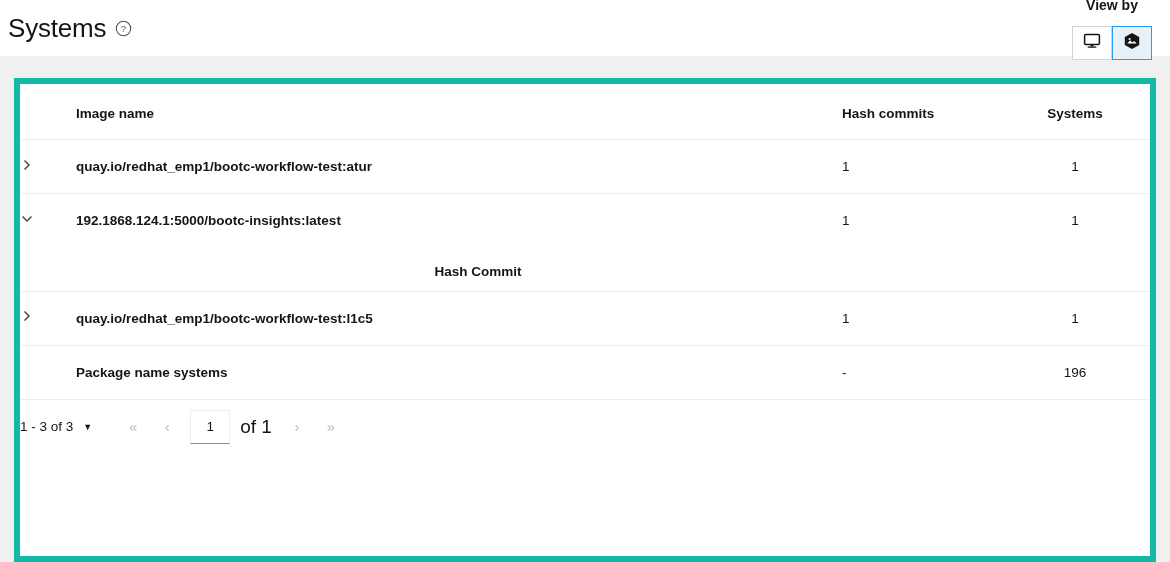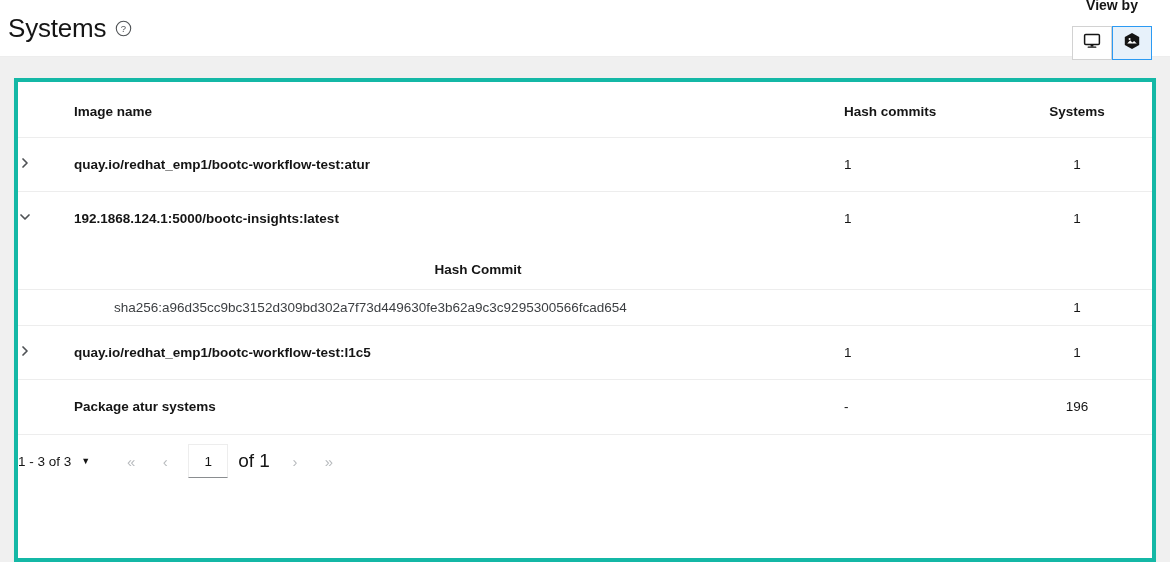--- a/index.html
+++ b/index.html
@@ -70,21 +70,21 @@
   }
 
   
   .page-body {
     padding: 21px 14px 0 14px;
     height: calc(562px - 57px);
     background: #f0f0f0;
   }
   .card {
     background: #ffffff;
-    border: 4px solid #14b8a6;
+    border: 6px solid #14b8a6;
     box-shadow: 0 1px 1px rgba(3,3,3,0.05);
     height: 100%;
     overflow: hidden;
   }
 
   table.systems-table {
     width: 100%;
     border-collapse: collapse;
     table-layout: fixed;
   }
@@ -325,47 +325,41 @@
               </colgroup>
               <thead>
                 <tr>
                   <th></th>
                   <th>Hash Commit</th>
                   <th></th>
                   <th></th>
                 </tr>
               </thead>
               <tbody>
-                <tr class="nested-data-row">
-                  <td></td>
-                  <td>sha256:a96d35cc9bc3152d309bd302a7f73d449630fe3b62a9c3c9295300566fcad654</td>
-                  <td></td>
-                  <td class="n-systems-cell">1</td>
-                </tr>
               </tbody>
             </table>
           </td>
         </tr>
 
         <tr class="image-row">
           <td class="toggle-cell">
             <span class="chev">
               <svg width="14" height="14" viewBox="0 0 14 14" aria-hidden="true">
                 <polyline points="5,3 9,7 5,11" fill="none" stroke="#4f5255" stroke-width="1.7" stroke-linecap="round" stroke-linejoin="round"></polyline>
               </svg>
             </span>
           </td>
           <td class="name-cell">quay.io/redhat_emp1/bootc-workflow-test:l1c5</td>
           <td class="num-cell hash">1</td>
           <td class="num-cell systems">1</td>
         </tr>
 
         <tr class="image-row">
           <td class="toggle-cell"></td>
-          <td class="name-cell">Package atur systems</td>
+          <td class="name-cell">Package name systems</td>
           <td class="num-cell hash">-</td>
           <td class="num-cell systems">196</td>
         </tr>
 
       </tbody>
     </table>
 
     <div class="pagination-bar">
       <span class="pg-summary">1 - 3 of 3</span>
       <span class="pg-caret">▼</span>

